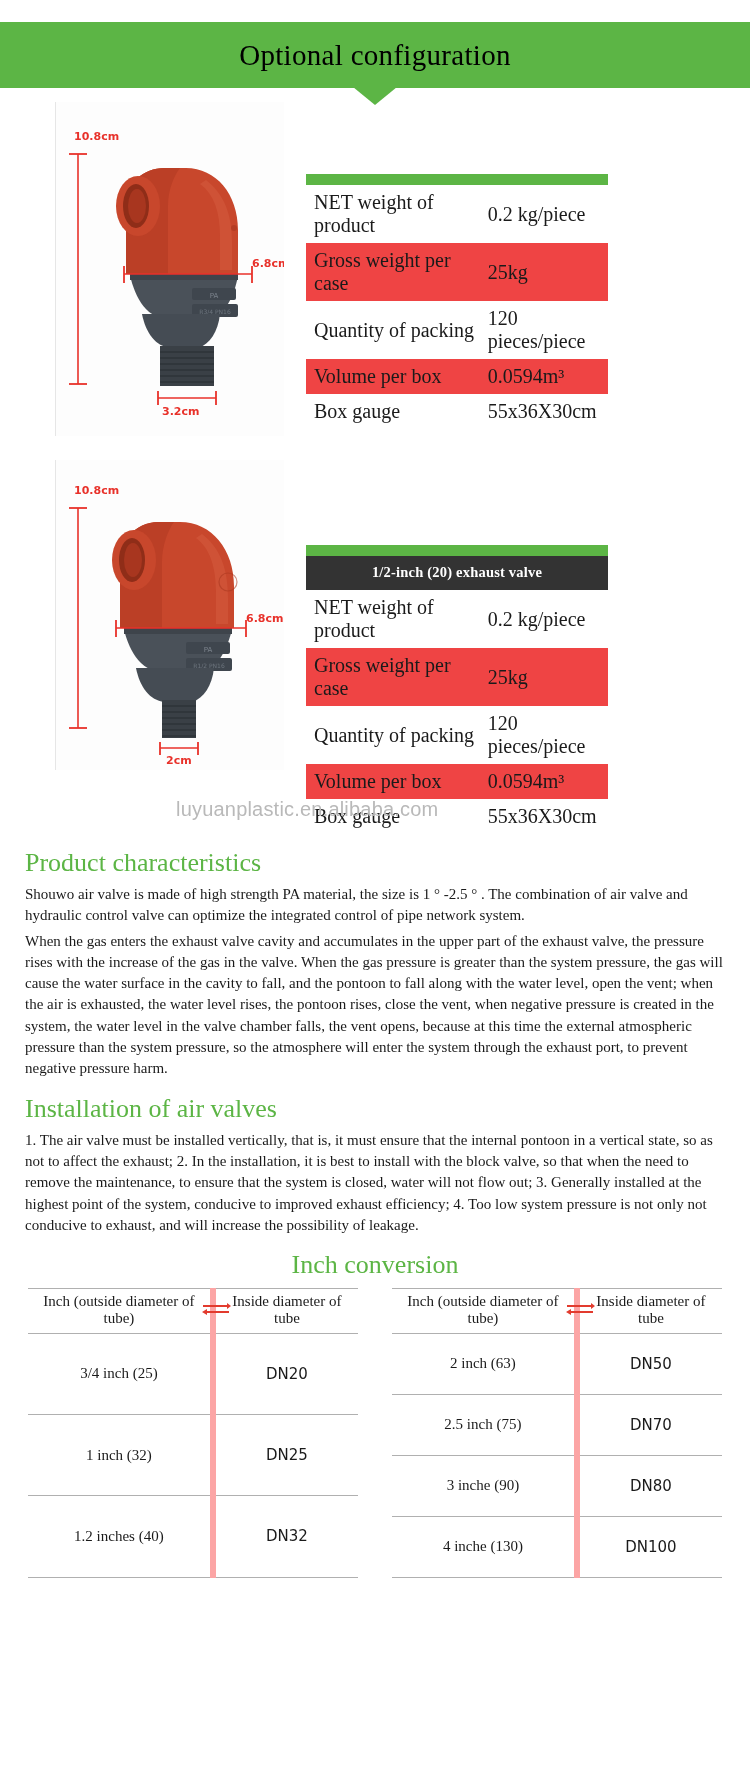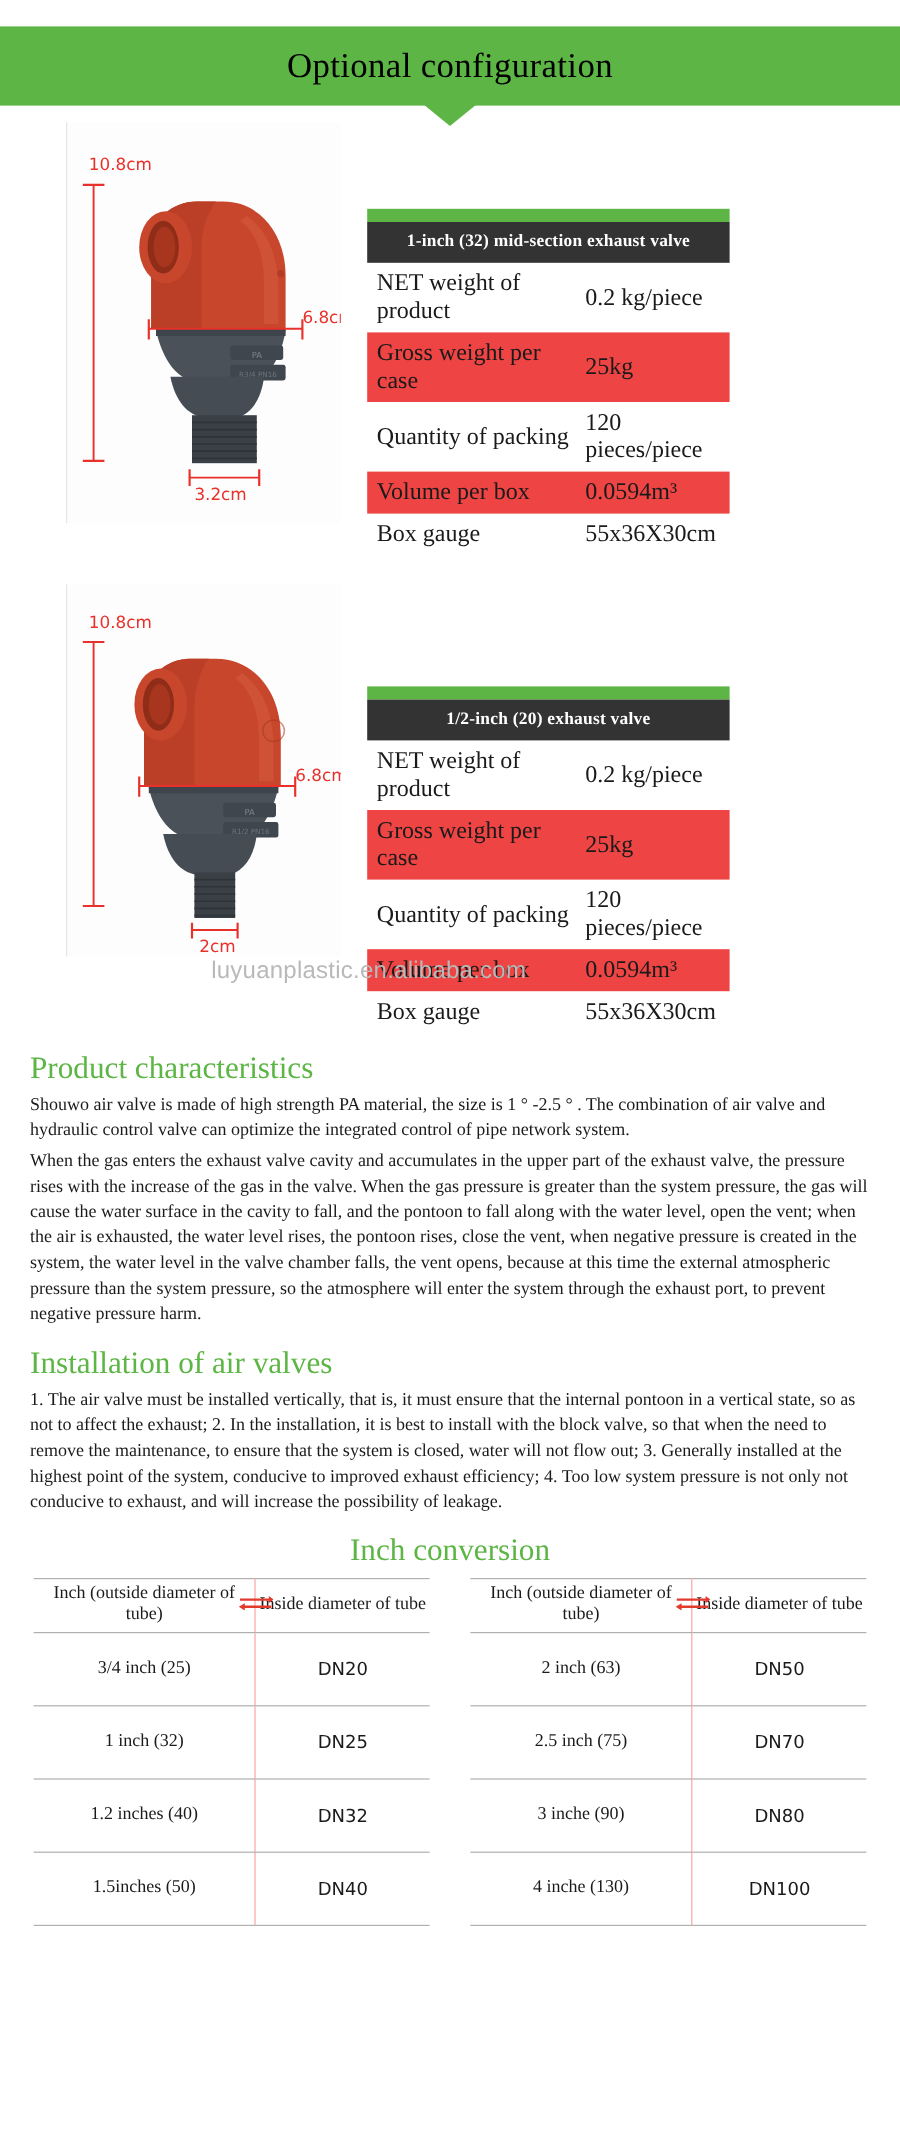--- a/index.html
+++ b/index.html
@@ -67,22 +67,22 @@
   }
   .photo-card.tall { height: 310px; }
 
   
   .valve-svg { position: absolute; left: 0; top: 0; }
 
   .dim-label {
     position: absolute;
     color: #e8312a;
     font-family: "DejaVu Sans", "Liberation Sans", sans-serif;
-    font-weight: normal;
-    font-size: 14px;
+    font-weight: bold;
+    font-size: 11px;
     white-space: nowrap;
   }
 
   
   .spec-wrap {
     margin-left: 22px;
     margin-top: 72px;
     width: 302px;
     flex: none;
   }
@@ -159,21 +159,21 @@
     font-size: 15px;
   }
   table.conv th, table.conv td {
     border-top: 1px solid #b0b0b0;
     border-bottom: 1px solid #b0b0b0;
     text-align: center;
     padding: 21px 2px;
     font-weight: normal;
   }
   table.conv th.hdr-left,
-  table.conv td.c-left { border-right: 1px solid #fca5a5; width: 56%; }
+  table.conv td.c-left { border-right: 6px solid #fca5a5; width: 56%; }
   table.conv th { line-height: 1.15; padding: 4px 2px 5px 2px; position: relative; }
   table.conv td.c-right {
     font-family: "DejaVu Sans", "Liberation Sans", sans-serif;
     font-size: 15px;
   }
   .arrow-ico {
     position: absolute;
     right: -14px;
     top: 12px;
     width: 30px;
@@ -242,21 +242,20 @@
       <line x1="160" y1="289" x2="160" y2="303" stroke="#e8312a" stroke-width="1.8"></line>
     </svg>
 
     <div class="dim-label" style="left:18px; top:28px;">10.8cm</div>
     <div class="dim-label" style="left:196px; top:155px;">6.8cm</div>
     <div class="dim-label" style="left:106px; top:303px;">3.2cm</div>
   </div>
 
   <div class="spec-wrap">
     <div class="spec-greenbar"></div>
-    <div class="spec-head">1-inch (32) mid-section exhaust valve</div>
     <table class="spec">
       <tbody>
         <tr>
           <td class="k">NET weight of product</td>
           <td class="v">0.2 kg/piece</td>
         </tr>
         <tr class="alt">
           <td class="k">Gross weight per case</td>
           <td class="v">25kg</td>
         </tr>
@@ -394,24 +393,20 @@
         <td class="c-right">DN20</td>
       </tr>
       <tr>
         <td class="c-left">1 inch (32)</td>
         <td class="c-right">DN25</td>
       </tr>
       <tr>
         <td class="c-left">1.2 inches (40)</td>
         <td class="c-right">DN32</td>
       </tr>
-      <tr>
-        <td class="c-left">1.5inches (50)</td>
-        <td class="c-right">DN40</td>
-      </tr>
     </tbody>
   </table>
 
   <table class="conv">
     <thead>
       <tr>
         <th class="hdr-left">Inch (outside diameter of tube)</th>
         <th>
           <svg class="arrow-ico" viewBox="0 0 30 14" style="left:-15px; right:auto;">
             <path d="M2 4 L26 4 L26 2 L30 5 L26 8 L26 6 L2 6 Z" fill="#e23b2e"></path>

